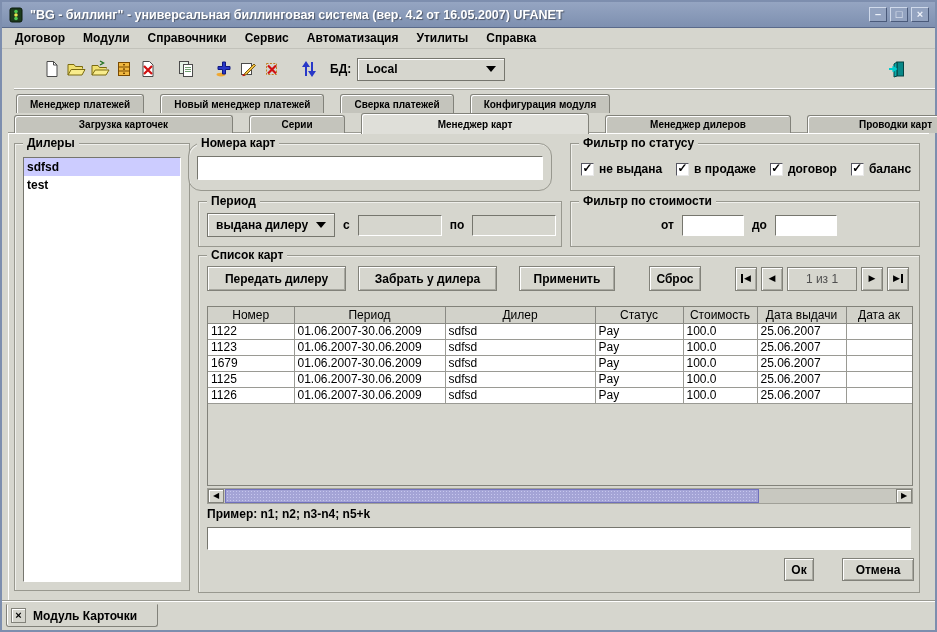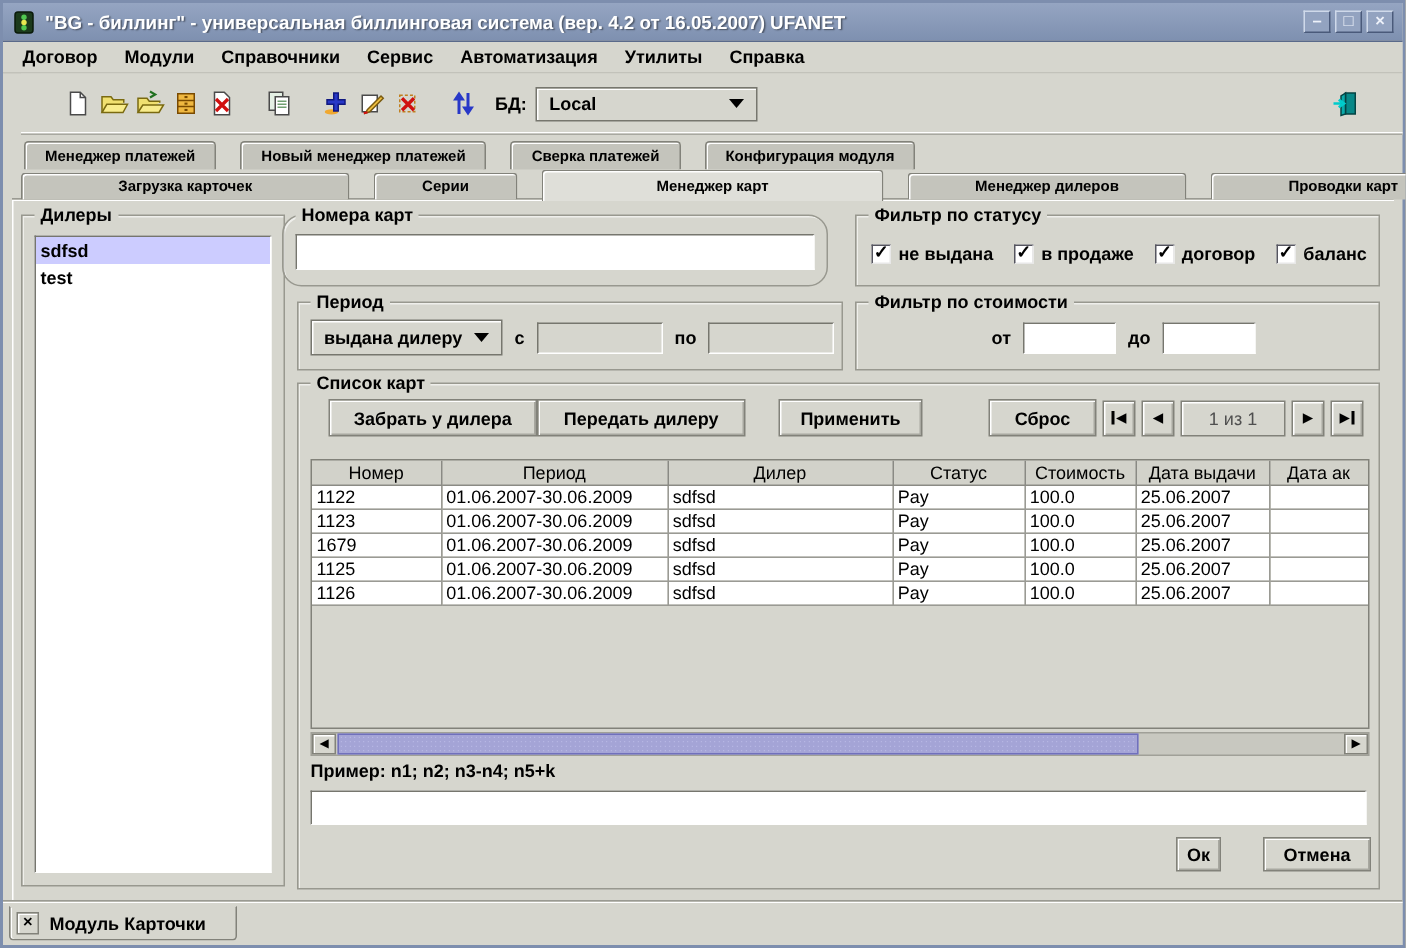--- a/index.html
+++ b/index.html
@@ -90,21 +90,21 @@
 
   
   .actions{position:absolute;left:0;right:0;top:10px;height:25px;display:flex;align-items:center;
     padding:0 10px 0 8px;}
   .btn{display:flex;align-items:center;justify-content:center;background:#d6d6ce;
     border:1px solid #82827a;box-shadow:inset 1px 1px 0 #fff, inset -1px -1px 0 #a8a8a0;
     font-weight:bold;font-size:12px;height:25px;white-space:nowrap;cursor:default;}
   .b1{width:139px;}
   .b2{margin-left:12px;width:139px;}
   .b3{margin-left:22px;width:96px;}
-  .b4{margin-left:44px;width:72px;}
+  .b4{margin-left:34px;width:52px;}
   .pager{margin-left:auto;display:flex;align-items:center;gap:4px;}
   .pg-btn{width:22px;height:24px;display:flex;align-items:center;justify-content:center;gap:1px;
     background:#d6d6ce;border:1px solid #82827a;box-shadow:inset 1px 1px 0 #fff, inset -1px -1px 0 #a8a8a0;}
   .pg-arr{font-size:9px;line-height:1;}
   .pbar{width:2px;height:9px;background:#000;}
   .pg-ind{width:70px;height:24px;display:flex;align-items:center;justify-content:center;
     background:#d6d6ce;border:1px solid #82827a;box-shadow:inset 1px 1px 0 #fff;
     font-size:12px;color:#4f4f4f;}
 
   .tbl-viewport{position:absolute;left:8px;top:50px;width:706px;height:180px;
@@ -375,22 +375,22 @@
         <input class="field c-input" value="" style="">
         <span class="lbl">до</span>
         <input class="field c-input" value="" style="">
       </div>
     </div>
 
     <div class="group g-cards">
       <span class="group-title">Список карт</span>
 
       <div class="actions">
+        <span class="btn b1">Передать дилеру</span>
         <span class="btn b2">Забрать у дилера</span>
-        <span class="btn b1">Передать дилеру</span>
         <span class="btn b3">Применить</span>
         <span class="btn b4">Сброс</span>
         <span class="pager">
           <span class="pg-btn">
               <span class="pbar"></span>
               <span class="pg-arr">◀</span>
             </span>
           <span class="pg-btn">
               <span class="pg-arr">◀</span>
             </span>

